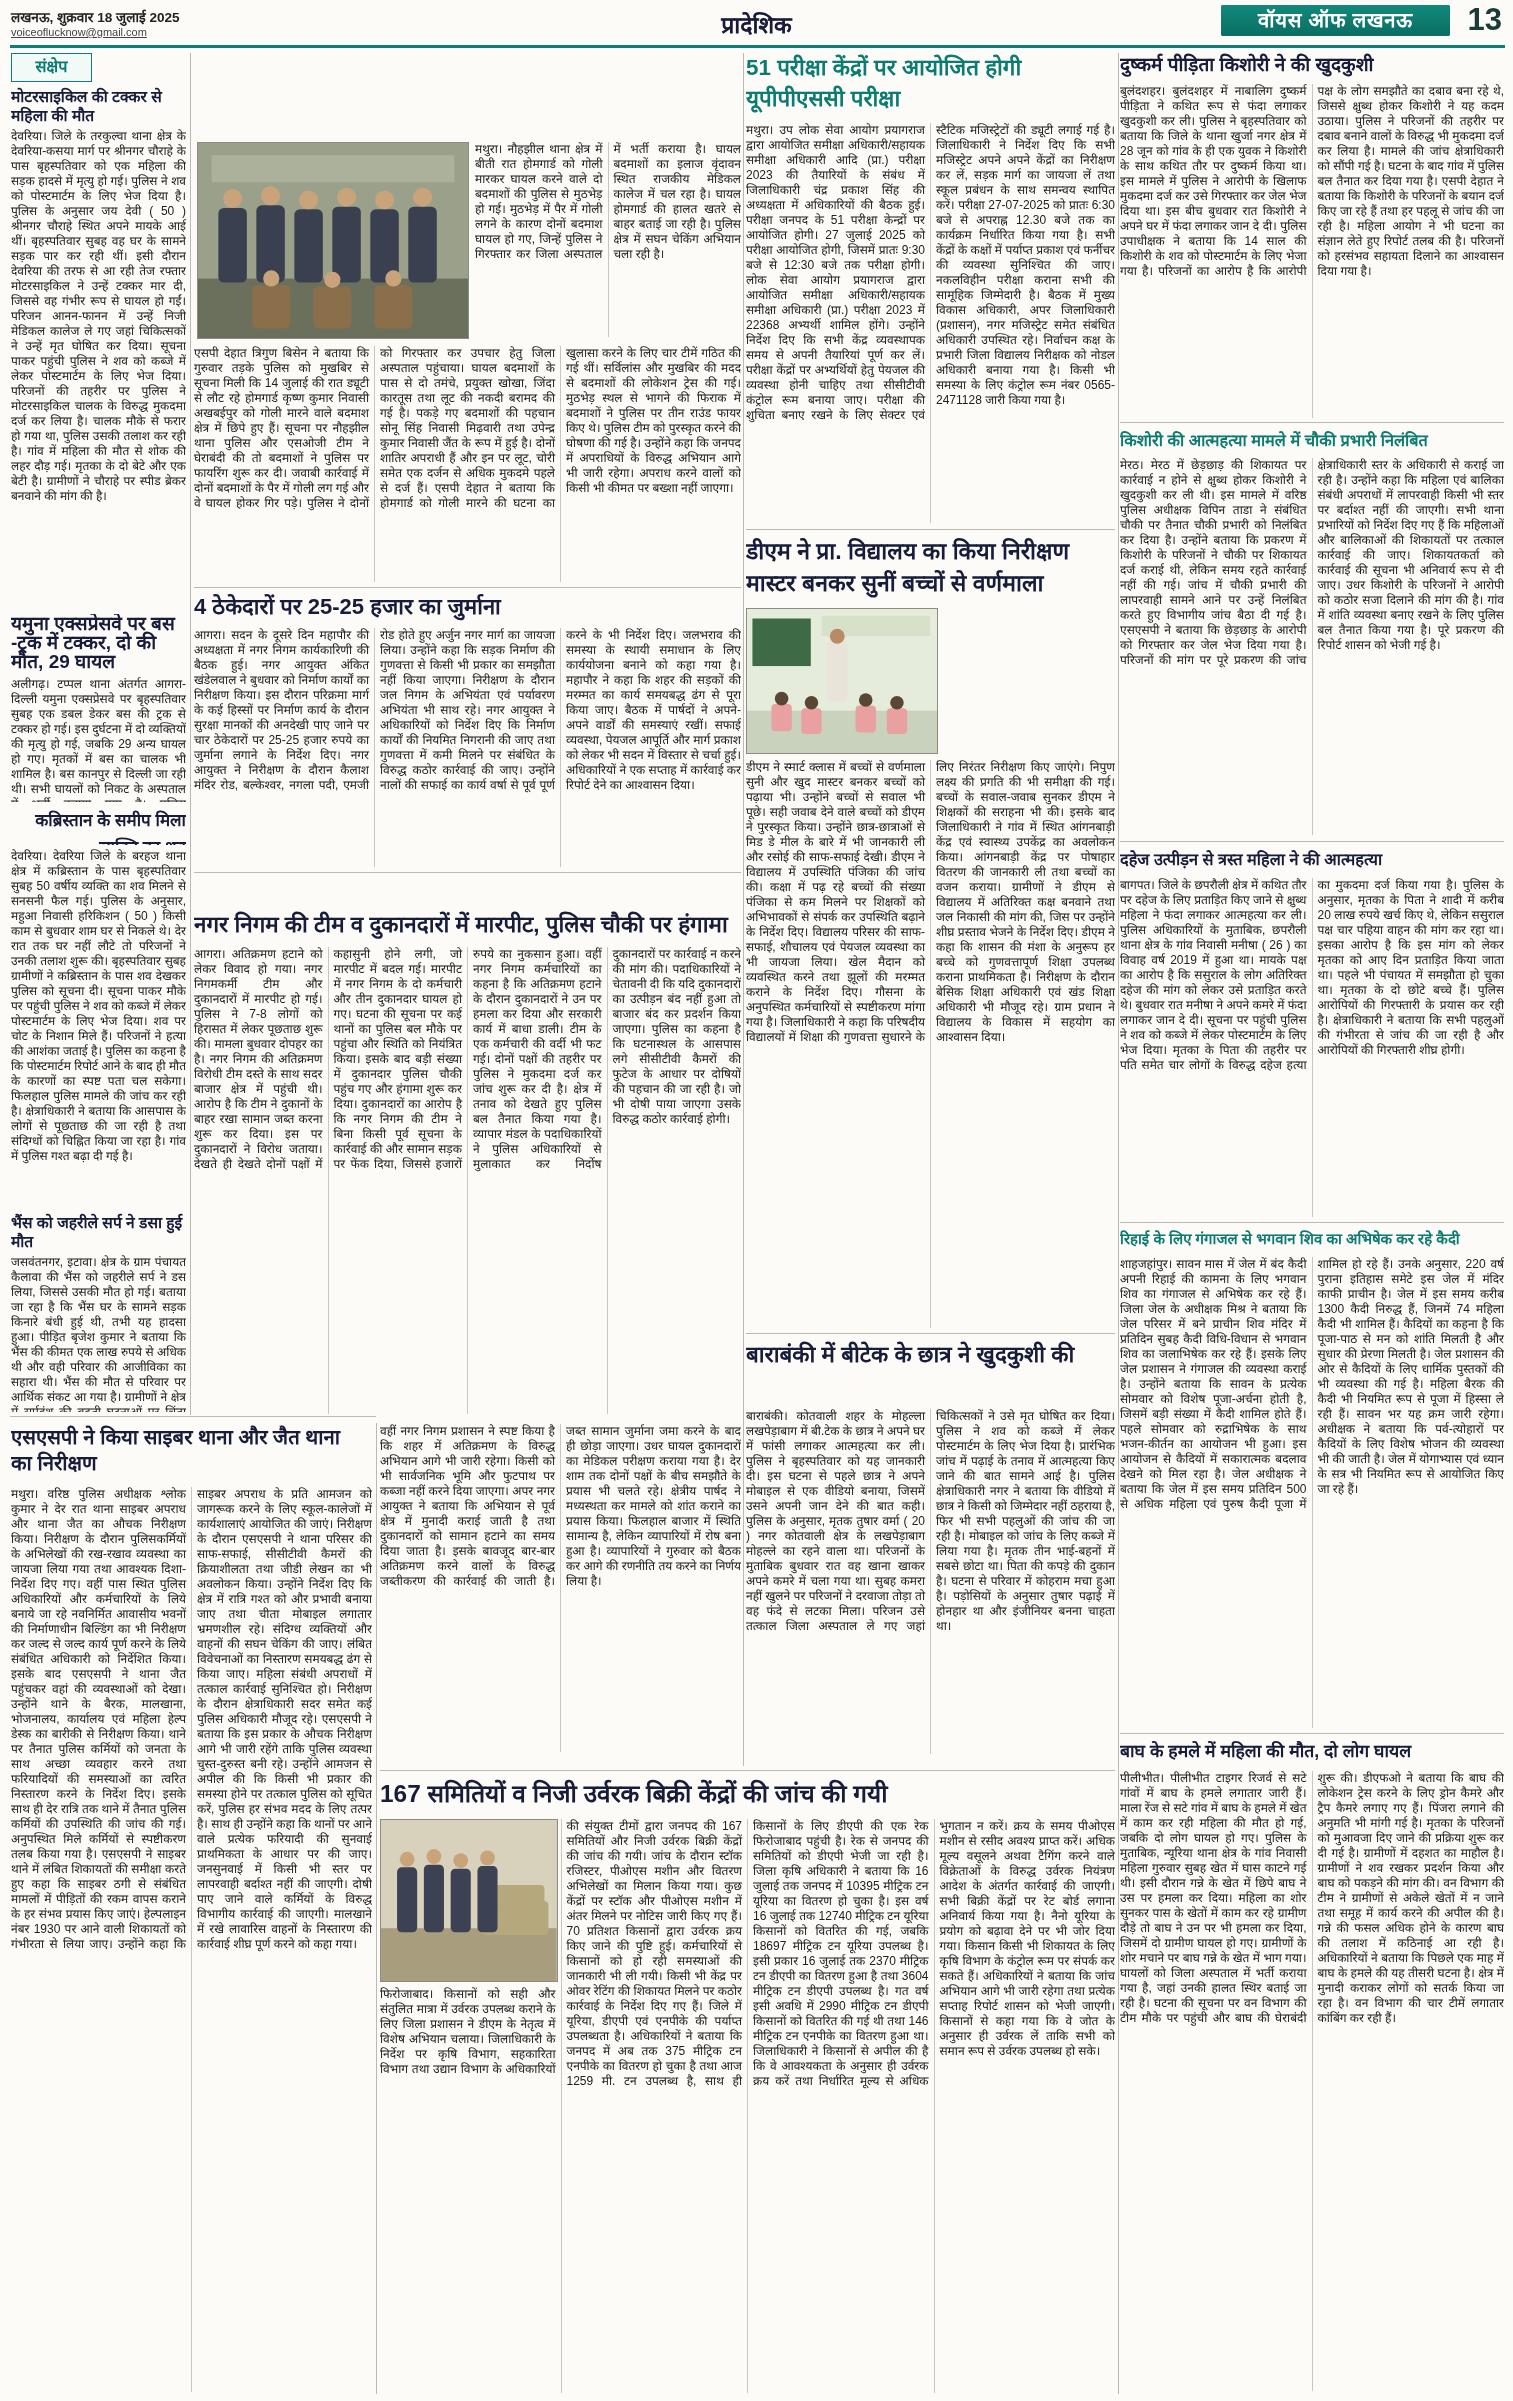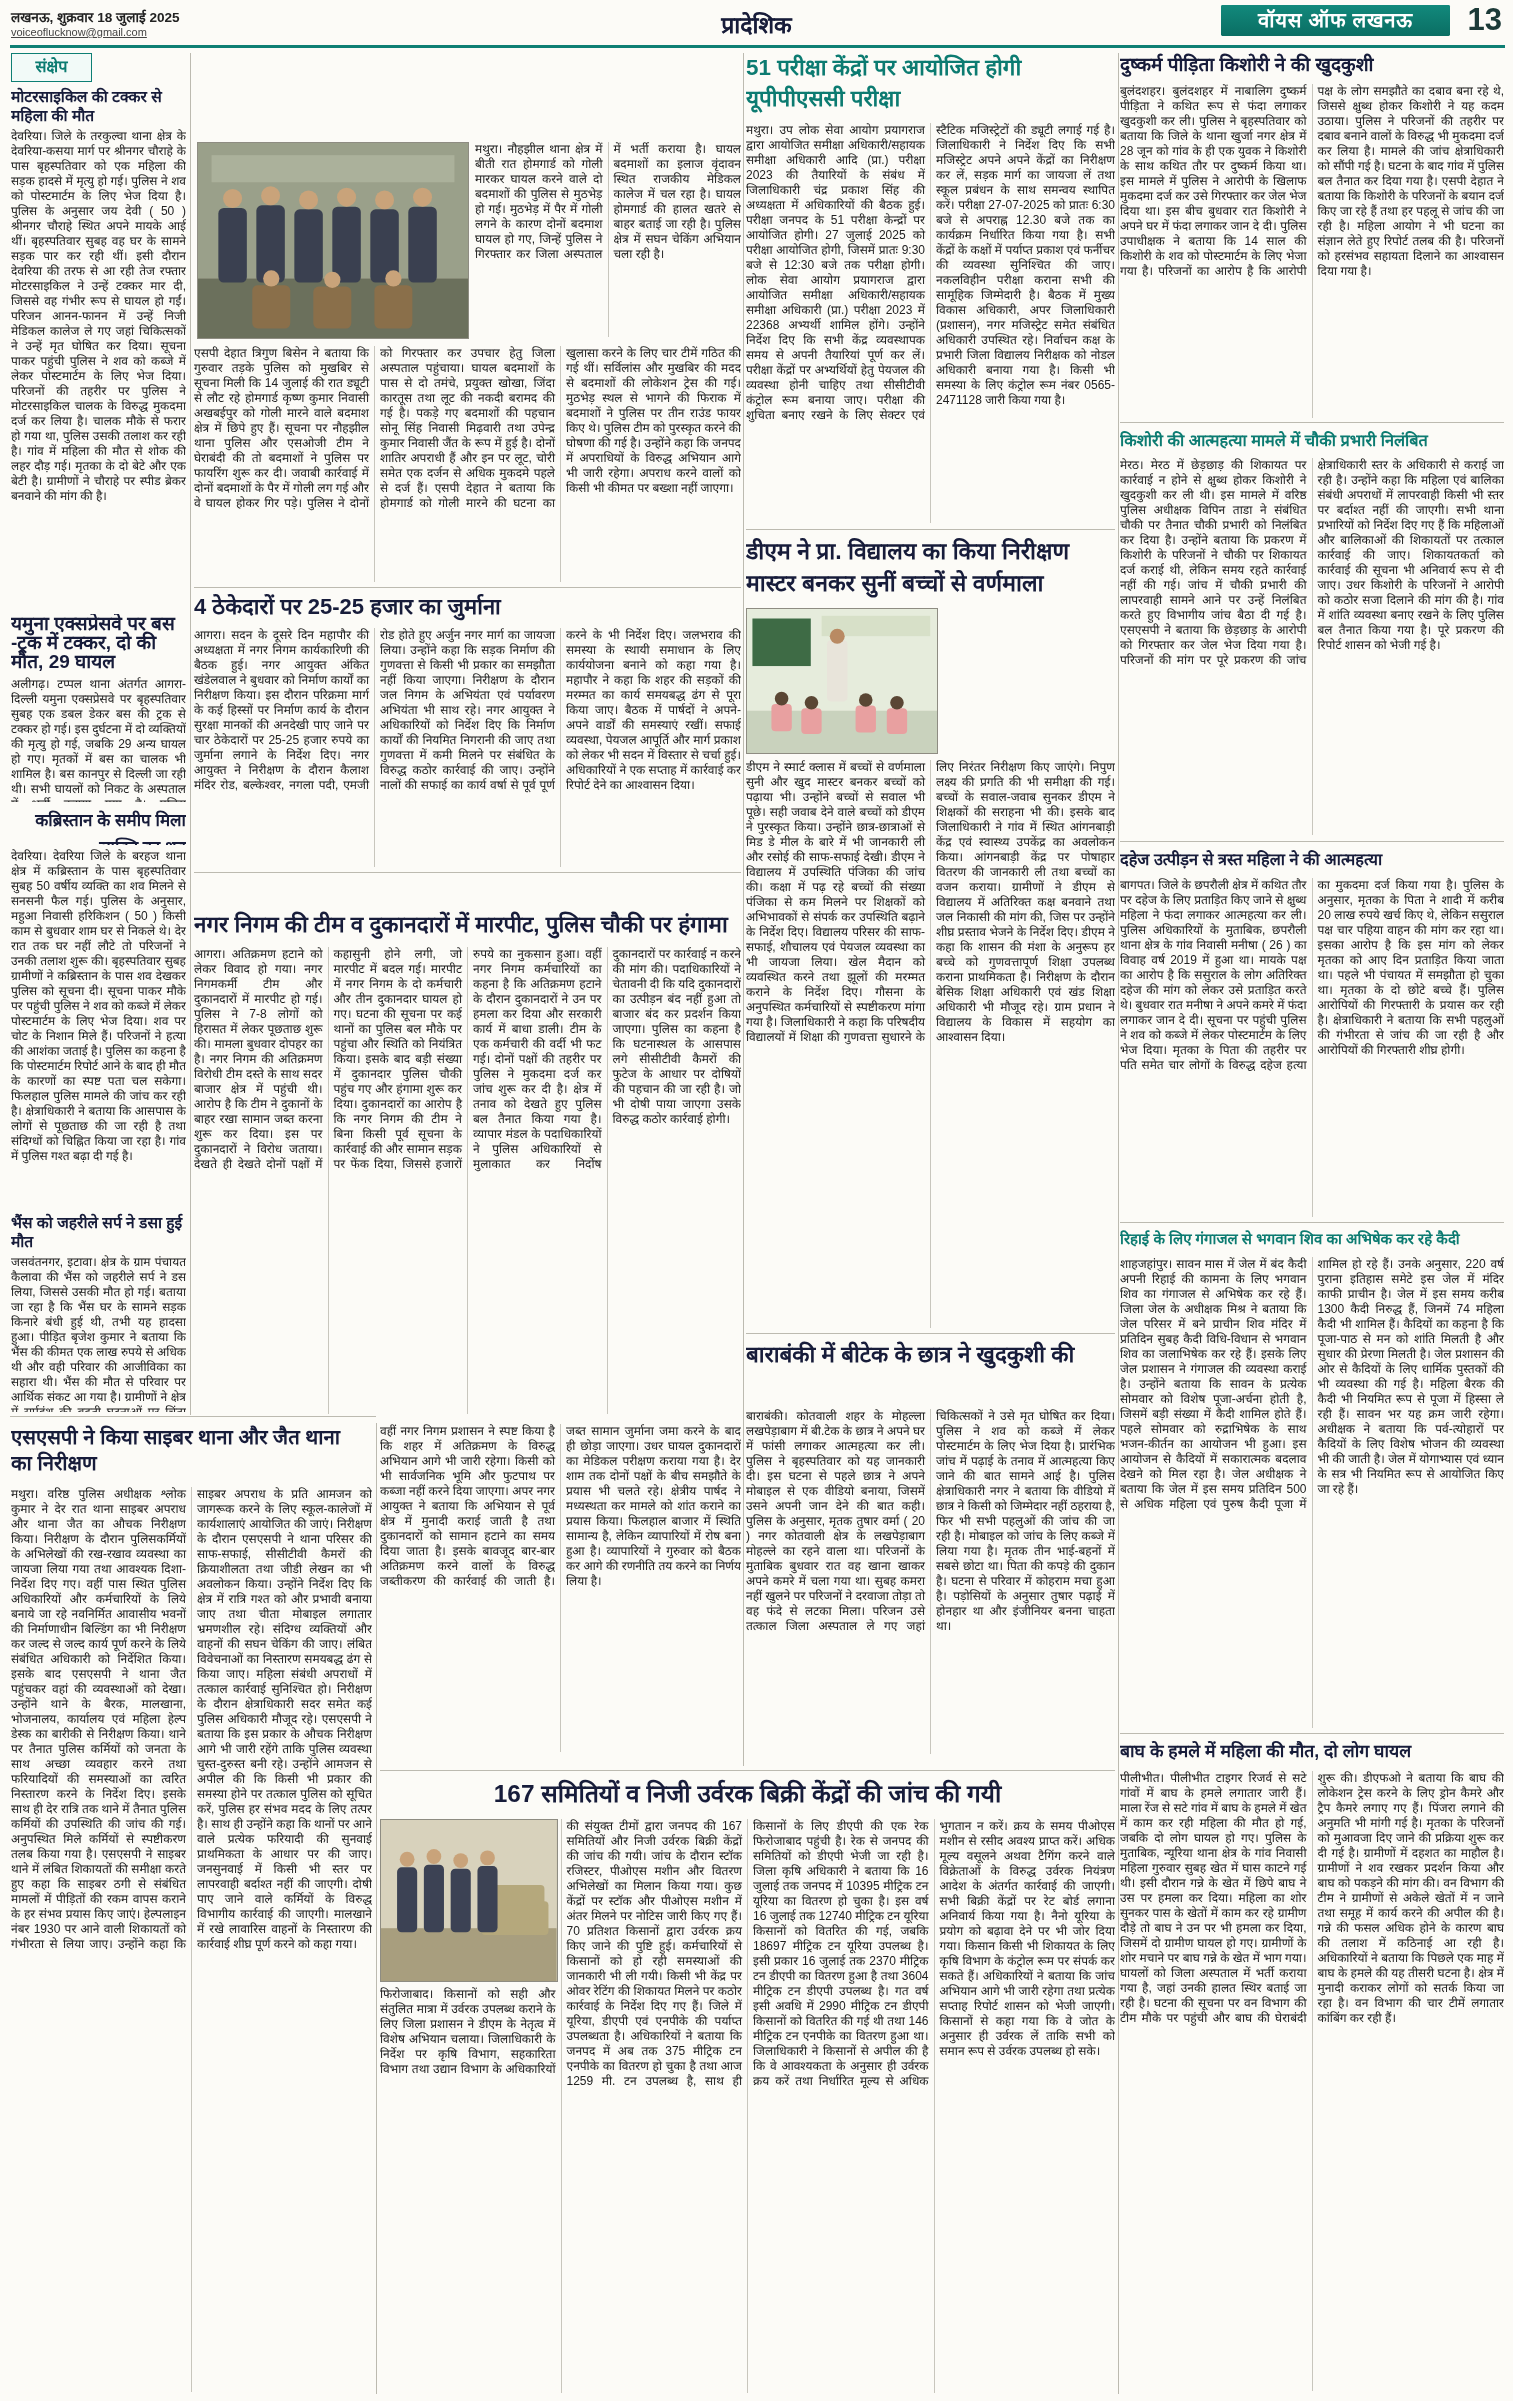--- a/index.html
+++ b/index.html
@@ -139,21 +139,21 @@
           <circle cx="175" cy="134" r="10"></circle>
           <circle cx="221" cy="138" r="10"></circle>
       </g>
     </svg>
   </div>
   <div class="abs body-text cols-2" style="left:746px;top:760px;width:369px;height:568px;">डीएम ने स्मार्ट क्लास में बच्चों से वर्णमाला सुनी और खुद मास्टर बनकर बच्चों को पढ़ाया भी। उन्होंने बच्चों से सवाल भी पूछे। सही जवाब देने वाले बच्चों को डीएम ने पुरस्कृत किया। उन्होंने छात्र-छात्राओं से मिड डे मील के बारे में भी जानकारी ली और रसोई की साफ-सफाई देखी। डीएम ने विद्यालय में उपस्थिति पंजिका की जांच की। कक्षा में पढ़ रहे बच्चों की संख्या पंजिका से कम मिलने पर शिक्षकों को अभिभावकों से संपर्क कर उपस्थिति बढ़ाने के निर्देश दिए। विद्यालय परिसर की साफ-सफाई, शौचालय एवं पेयजल व्यवस्था का भी जायजा लिया। खेल मैदान को व्यवस्थित करने तथा झूलों की मरम्मत कराने के निर्देश दिए। गौसना के अनुपस्थित कर्मचारियों से स्पष्टीकरण मांगा गया है। जिलाधिकारी ने कहा कि परिषदीय विद्यालयों में शिक्षा की गुणवत्ता सुधारने के लिए निरंतर निरीक्षण किए जाएंगे। निपुण लक्ष्य की प्रगति की भी समीक्षा की गई। बच्चों के सवाल-जवाब सुनकर डीएम ने शिक्षकों की सराहना भी की। इसके बाद जिलाधिकारी ने गांव में स्थित आंगनबाड़ी केंद्र एवं स्वास्थ्य उपकेंद्र का अवलोकन किया। आंगनबाड़ी केंद्र पर पोषाहार वितरण की जानकारी ली तथा बच्चों का वजन कराया। ग्रामीणों ने डीएम से विद्यालय में अतिरिक्त कक्ष बनवाने तथा जल निकासी की मांग की, जिस पर उन्होंने शीघ्र प्रस्ताव भेजने के निर्देश दिए। डीएम ने कहा कि शासन की मंशा के अनुरूप हर बच्चे को गुणवत्तापूर्ण शिक्षा उपलब्ध कराना प्राथमिकता है। निरीक्षण के दौरान बेसिक शिक्षा अधिकारी एवं खंड शिक्षा अधिकारी भी मौजूद रहे। ग्राम प्रधान ने विद्यालय के विकास में सहयोग का आश्वासन दिया।</div>
 
   <div class="abs h-dark headline" style="left:746px;top:1340px;width:369px;height:61px;font-size:22.4px;line-height:30px;">बाराबंकी में बीटेक के छात्र ने खुदकुशी की</div>
   <div class="abs body-text cols-2" style="left:746px;top:1409px;width:369px;height:345px;">बाराबंकी। कोतवाली शहर के मोहल्ला लखपेड़ाबाग में बी.टेक के छात्र ने अपने घर में फांसी लगाकर आत्महत्या कर ली। पुलिस ने बृहस्पतिवार को यह जानकारी दी। इस घटना से पहले छात्र ने अपने मोबाइल से एक वीडियो बनाया, जिसमें उसने अपनी जान देने की बात कही। पुलिस के अनुसार, मृतक तुषार वर्मा ( 20 ) नगर कोतवाली क्षेत्र के लखपेड़ाबाग मोहल्ले का रहने वाला था। परिजनों के मुताबिक बुधवार रात वह खाना खाकर अपने कमरे में चला गया था। सुबह कमरा नहीं खुलने पर परिजनों ने दरवाजा तोड़ा तो वह फंदे से लटका मिला। परिजन उसे तत्काल जिला अस्पताल ले गए जहां चिकित्सकों ने उसे मृत घोषित कर दिया। पुलिस ने शव को कब्जे में लेकर पोस्टमार्टम के लिए भेज दिया है। प्रारंभिक जांच में पढ़ाई के तनाव में आत्महत्या किए जाने की बात सामने आई है। पुलिस क्षेत्राधिकारी नगर ने बताया कि वीडियो में छात्र ने किसी को जिम्मेदार नहीं ठहराया है, फिर भी सभी पहलुओं की जांच की जा रही है। मोबाइल को जांच के लिए कब्जे में लिया गया है। मृतक तीन भाई-बहनों में सबसे छोटा था। पिता की कपड़े की दुकान है। घटना से परिवार में कोहराम मचा हुआ है। पड़ोसियों के अनुसार तुषार पढ़ाई में होनहार था और इंजीनियर बनना चाहता था।</div>
 
-  <div class="abs h-dark headline" style="left:380px;top:1777px;width:735px;height:34px;font-size:24.4px;line-height:33px;text-align:center;">167 समितियों व निजी उर्वरक बिक्री केंद्रों की जांच की गयी</div>
+  <div class="abs h-dark headline" style="left:380px;top:1777px;width:735px;height:34px;font-size:24.4px;line-height:33px;text-align:left;">167 समितियों व निजी उर्वरक बिक्री केंद्रों की जांच की गयी</div>
   <div class="abs body-text cols-4" style="left:380px;top:1819px;width:735px;height:574px;">
     <div class="inphoto">
       <svg viewBox="0 0 262 238" preserveAspectRatio="none">
         <rect x="0" y="0" width="262" height="160" fill="#d8d2bc"></rect>
         <rect x="0" y="160" width="262" height="78" fill="#a89e7e"></rect>
         <g fill="#b5a87c">
             <rect x="150" y="120" width="100" height="50" rx="6"></rect>
             <rect x="160" y="96" width="84" height="30" rx="6"></rect>
           </g>
         <g fill="#3c4254">

